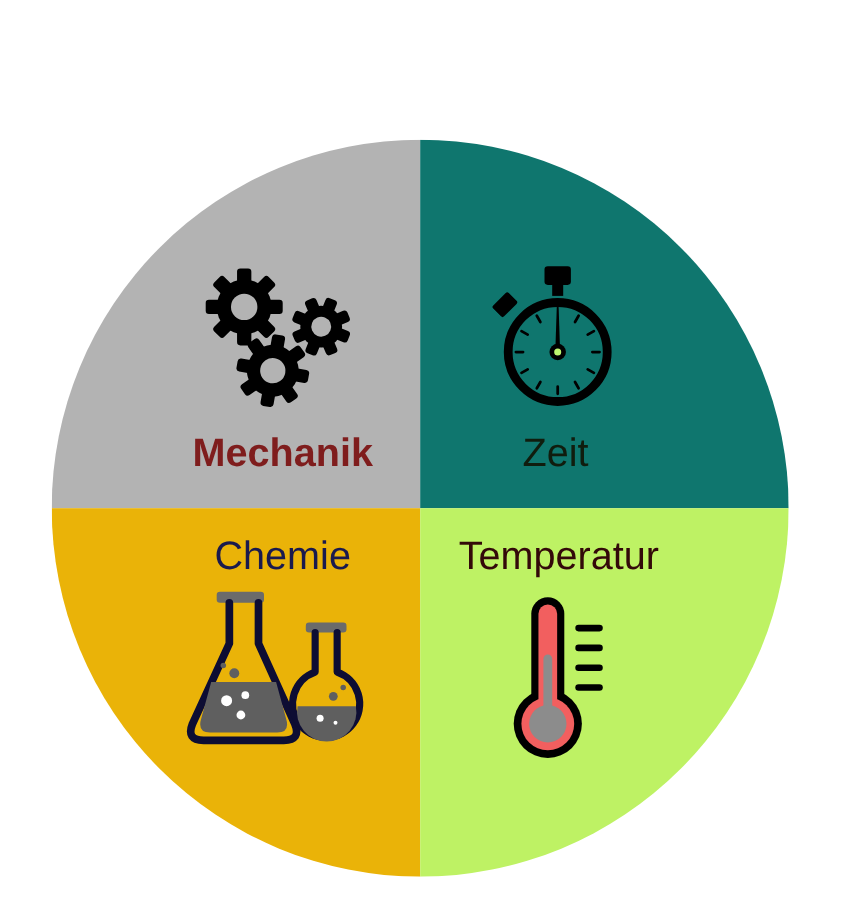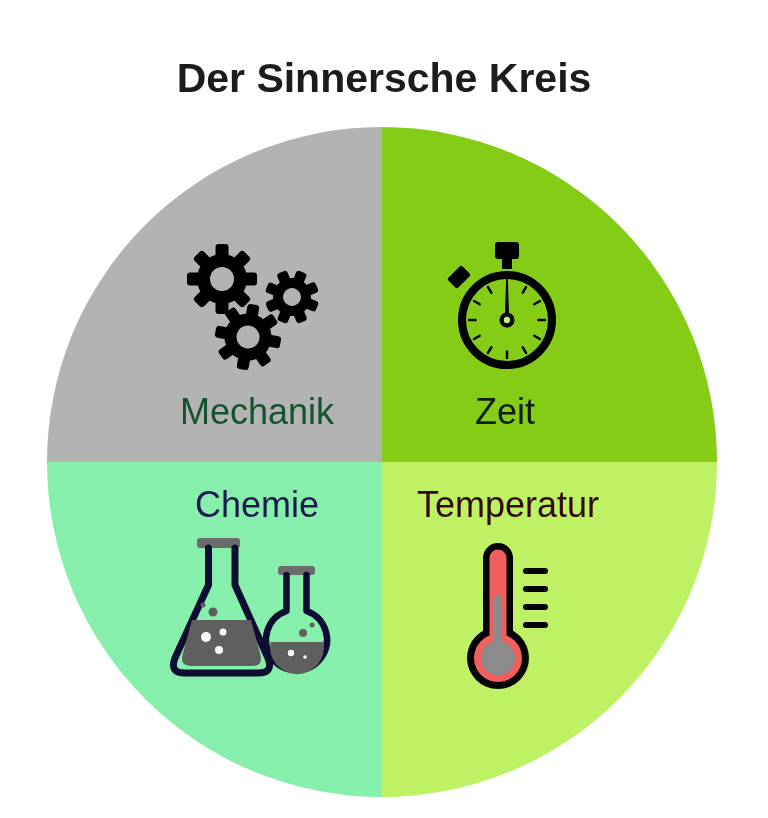--- a/index.html
+++ b/index.html
@@ -52,21 +52,20 @@
     white-space: nowrap;
     line-height: 44px;
   }
   .icon-svg { position: absolute; display: block; }
 </style>
 </head>
 <body>
 
 <div class="page">
 
-  <div class="title">Der Sinnersche Kreis</div>
 
   <div class="circle">
 
     <div class="quadrant q-tl" style="background-color: rgb(179, 179, 179);">
       <svg class="icon-svg" style="left:135px; top:115px;" width="150" height="140" viewBox="0 0 150 140">
 
         <g transform="translate(40,37)">
           <g fill="#000000">
             <rect x="-6.5" y="-35" width="13" height="70" rx="3"></rect>
             <rect x="-6.5" y="-35" width="13" height="70" rx="3" transform="rotate(45)"></rect>
@@ -92,24 +91,24 @@
           <g fill="#000000">
             <rect x="-6" y="-33" width="12" height="66" rx="3"></rect>
             <rect x="-6" y="-33" width="12" height="66" rx="3" transform="rotate(45)"></rect>
             <rect x="-6" y="-33" width="12" height="66" rx="3" transform="rotate(90)"></rect>
             <rect x="-6" y="-33" width="12" height="66" rx="3" transform="rotate(135)"></rect>
             <circle r="23.5"></circle>
           </g>
           <circle r="11.5" fill="#b3b3b3"></circle>
         </g>
       </svg>
-      <div class="q-label" style="left: 210px; top: 263px; color: #14532d;">Mechanik</div>
+      <div class="q-label" style="left: 210px; top: 263px; color: #7f1d1d; font-weight: bold;">Mechanik</div>
     </div>
 
-    <div class="quadrant q-tr" style="background-color: #84cc16;">
+    <div class="quadrant q-tr" style="background-color: #0f766e;">
       <svg class="icon-svg" style="left:60px; top:113px;" width="130" height="140" viewBox="0 0 130 140">
 
         <rect x="53" y="2" width="24" height="17" rx="3" fill="#000000"></rect>
         <rect x="60" y="17" width="10" height="12" fill="#000000"></rect>
 
         <g transform="translate(17,37) rotate(-45)">
           <rect x="-10" y="-7" width="20" height="14" rx="2" fill="#000000"></rect>
         </g>
 
         <circle cx="65" cy="80" r="45" fill="none" stroke="#000000" stroke-width="8"></circle>
@@ -128,21 +127,21 @@
           <line x1="65" y1="42" x2="65" y2="48.5" transform="rotate(330 65 80)"></line>
         </g>
 
         <polygon points="62.8,80 64.2,38 65.8,38 67.2,80" fill="#000000"></polygon>
         <circle cx="65" cy="80" r="7.5" fill="#000000"></circle>
         <circle cx="65" cy="80" r="3.2" fill="#bdf76f"></circle>
       </svg>
       <div class="q-label" style="left: 123px; top: 263px; color: rgb(16, 29, 14);">Zeit</div>
     </div>
 
-    <div class="quadrant q-bl" style="background-color: #86efac;">
+    <div class="quadrant q-bl" style="background-color: #eab308;">
       <div class="q-label" style="left: 210px; top: 21px; color: rgb(26, 26, 78);">Chemie</div>
       <svg class="icon-svg" style="left:118px; top:71px;" width="170" height="155" viewBox="0 0 170 155">
 
         <rect x="32" y="5" width="43" height="10" rx="3" fill="#6b6b6b"></rect>
         <path d="M43.5 15 V52 L10 125 Q4 140 20 140 H93 Q109 140 103 125 L70 52 V15" fill="none" stroke="#0d0d33" stroke-width="7" stroke-linejoin="round" stroke-linecap="round"></path>
         <path d="M27 87 L86 87 L95 120 Q99 133 87 133 L26 133 Q14 133 18 120 Z" fill="#5f5f5f"></path>
         <circle cx="48" cy="79" r="4.5" fill="#5f5f5f"></circle>
         <circle cx="38" cy="72" r="2.5" fill="#5f5f5f"></circle>
         <circle cx="41" cy="104" r="5" fill="#ffffff"></circle>
         <circle cx="58" cy="99" r="3.5" fill="#ffffff"></circle>

